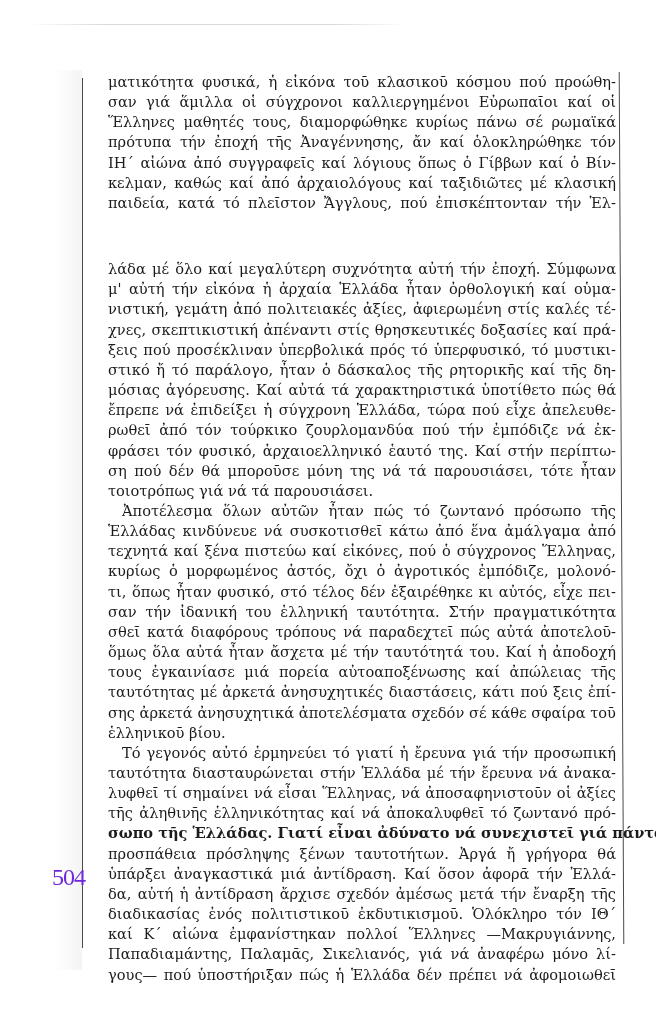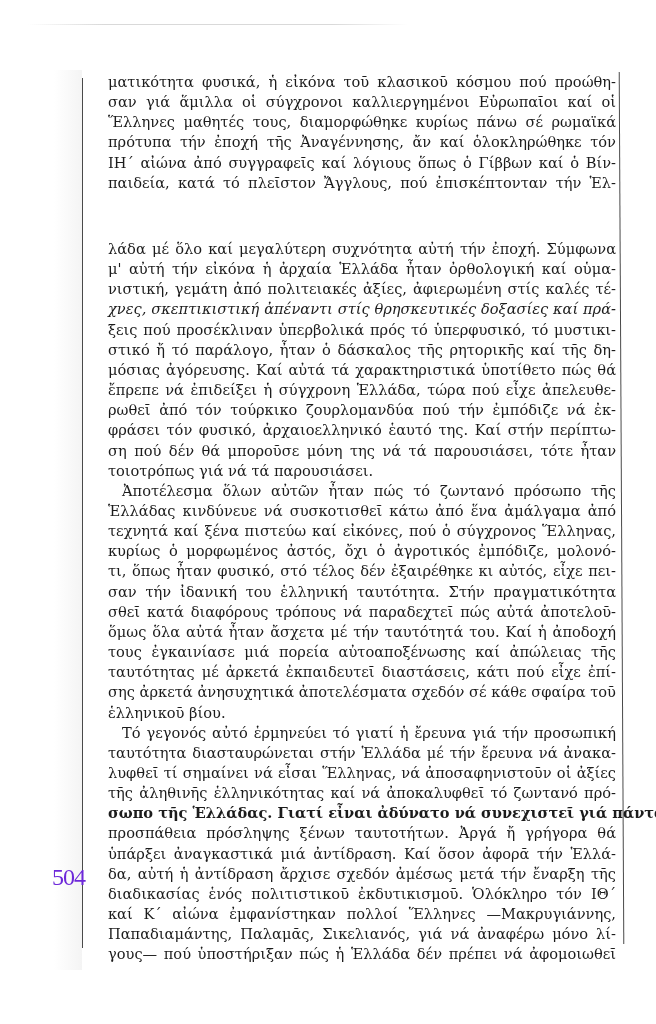--- a/index.html
+++ b/index.html
@@ -53,45 +53,46 @@
 
 <div class="page-number">504</div>
 
 <div class="text-block" id="text-block">
     <div>
       <span class="line" style="display: block;">ματικότητα φυσικά, ἡ εἰκόνα τοῦ κλασικοῦ κόσμου πού προώθη-</span>
       <span class="line" style="display: block;">σαν γιά ἅμιλλα οἱ σύγχρονοι καλλιεργημένοι Εὐρωπαῖοι καί οἱ</span>
       <span class="line" style="display: block;">Ἕλληνες μαθητές τους, διαμορφώθηκε κυρίως πάνω σέ ρωμαϊκά</span>
       <span class="line" style="display: block;">πρότυπα τήν ἐποχή τῆς Ἀναγέννησης, ἄν καί ὁλοκληρώθηκε τόν</span>
       <span class="line" style="display: block;">ΙΗ΄ αἰώνα ἀπό συγγραφεῖς καί λόγιους ὅπως ὁ Γίββων καί ὁ Βίν-</span>
+      <span class="line" style="display: block;">κελμαν, καθώς καί ἀπό ἀρχαιολόγους καί ταξιδιῶτες μέ κλασική</span>
       <span class="line" style="display: block;">παιδεία, κατά τό πλεῖστον Ἄγγλους, πού ἐπισκέπτονταν τήν Ἑλ-</span>
       <span class="line" style="display: block; margin-top: 46px;">λάδα μέ ὅλο καί μεγαλύτερη συχνότητα αὐτή τήν ἐποχή. Σύμφωνα</span>
       <span class="line" style="display: block;">μ' αὐτή τήν εἰκόνα ἡ ἀρχαία Ἑλλάδα ἦταν ὀρθολογική καί οὑμα-</span>
       <span class="line" style="display: block;">νιστική, γεμάτη ἀπό πολιτειακές ἀξίες, ἀφιερωμένη στίς καλές τέ-</span>
-      <span class="line" style="display: block; font-style: italic;">χνες, σκεπτικιστική ἀπέναντι στίς θρησκευτικές δοξασίες καί πρά-</span>
+      <span class="line" style="display: block;">χνες, σκεπτικιστική ἀπέναντι στίς θρησκευτικές δοξασίες καί πρά-</span>
       <span class="line" style="display: block;">ξεις πού προσέκλιναν ὑπερβολικά πρός τό ὑπερφυσικό, τό μυστικι-</span>
       <span class="line" style="display: block;">στικό ἤ τό παράλογο, ἦταν ὁ δάσκαλος τῆς ρητορικῆς καί τῆς δη-</span>
       <span class="line" style="display: block;">μόσιας ἀγόρευσης. Καί αὐτά τά χαρακτηριστικά ὑποτίθετο πώς θά</span>
       <span class="line" style="display: block;">ἔπρεπε νά ἐπιδείξει ἡ σύγχρονη Ἑλλάδα, τώρα πού εἶχε ἀπελευθε-</span>
       <span class="line" style="display: block;">ρωθεῖ ἀπό τόν τούρκικο ζουρλομανδύα πού τήν ἐμπόδιζε νά ἐκ-</span>
       <span class="line" style="display: block;">φράσει τόν φυσικό, ἀρχαιοελληνικό ἑαυτό της. Καί στήν περίπτω-</span>
       <span class="line" style="display: block;">ση πού δέν θά μποροῦσε μόνη της νά τά παρουσιάσει, τότε ἦταν</span>
       <span class="line last" style="display: block;">τοιοτρόπως γιά νά τά παρουσιάσει.</span>
     </div>
     <div>
       <span class="line indent" style="display: block;">Ἀποτέλεσμα ὅλων αὐτῶν ἦταν πώς τό ζωντανό πρόσωπο τῆς</span>
       <span class="line" style="display: block;">Ἑλλάδας κινδύνευε νά συσκοτισθεῖ κάτω ἀπό ἕνα ἀμάλγαμα ἀπό</span>
       <span class="line" style="display: block;">τεχνητά καί ξένα πιστεύω καί εἰκόνες, πού ὁ σύγχρονος Ἕλληνας,</span>
       <span class="line" style="display: block;">κυρίως ὁ μορφωμένος ἀστός, ὄχι ὁ ἀγροτικός ἐμπόδιζε, μολονό-</span>
       <span class="line" style="display: block;">τι, ὅπως ἦταν φυσικό, στό τέλος δέν ἐξαιρέθηκε κι αὐτός, εἶχε πει-</span>
       <span class="line" style="display: block;">σαν τήν ἰδανική του ἑλληνική ταυτότητα. Στήν πραγματικότητα</span>
       <span class="line" style="display: block;">σθεῖ κατά διαφόρους τρόπους νά παραδεχτεῖ πώς αὐτά ἀποτελοῦ-</span>
       <span class="line" style="display: block;">ὅμως ὅλα αὐτά ἦταν ἄσχετα μέ τήν ταυτότητά του. Καί ἡ ἀποδοχή</span>
       <span class="line" style="display: block;">τους ἐγκαινίασε μιά πορεία αὐτοαποξένωσης καί ἀπώλειας τῆς</span>
-      <span class="line" style="display: block;">ταυτότητας μέ ἀρκετά ἐκπαιδευτεῖ διαστάσεις, κάτι πού εἶχε ἐπί-</span>
+      <span class="line" style="display: block;">ταυτότητας μέ ἀρκετά ἀνησυχητικές διαστάσεις, κάτι πού ξεις ἐπί-</span>
       <span class="line" style="display: block;">σης ἀρκετά ἀνησυχητικά ἀποτελέσματα σχεδόν σέ κάθε σφαίρα τοῦ</span>
       <span class="line last" style="display: block;">ἑλληνικοῦ βίου.</span>
     </div>
     <div>
       <span class="line indent" style="display: block;">Τό γεγονός αὐτό ἑρμηνεύει τό γιατί ἡ ἔρευνα γιά τήν προσωπική</span>
       <span class="line" style="display: block;">ταυτότητα διασταυρώνεται στήν Ἑλλάδα μέ τήν ἔρευνα νά ἀνακα-</span>
       <span class="line" style="display: block;">λυφθεῖ τί σημαίνει νά εἶσαι Ἕλληνας, νά ἀποσαφηνιστοῦν οἱ ἀξίες</span>
       <span class="line" style="display: block;">τῆς ἀληθινῆς ἑλληνικότητας καί νά ἀποκαλυφθεῖ τό ζωντανό πρό-</span>
       <span class="line" style="display: block; font-weight: bold;">σωπο τῆς Ἑλλάδας. Γιατί εἶναι ἀδύνατο νά συνεχιστεῖ γιά πάντα ἡ</span>
       <span class="line" style="display: block;">προσπάθεια πρόσληψης ξένων ταυτοτήτων. Ἀργά ἤ γρήγορα θά</span>

